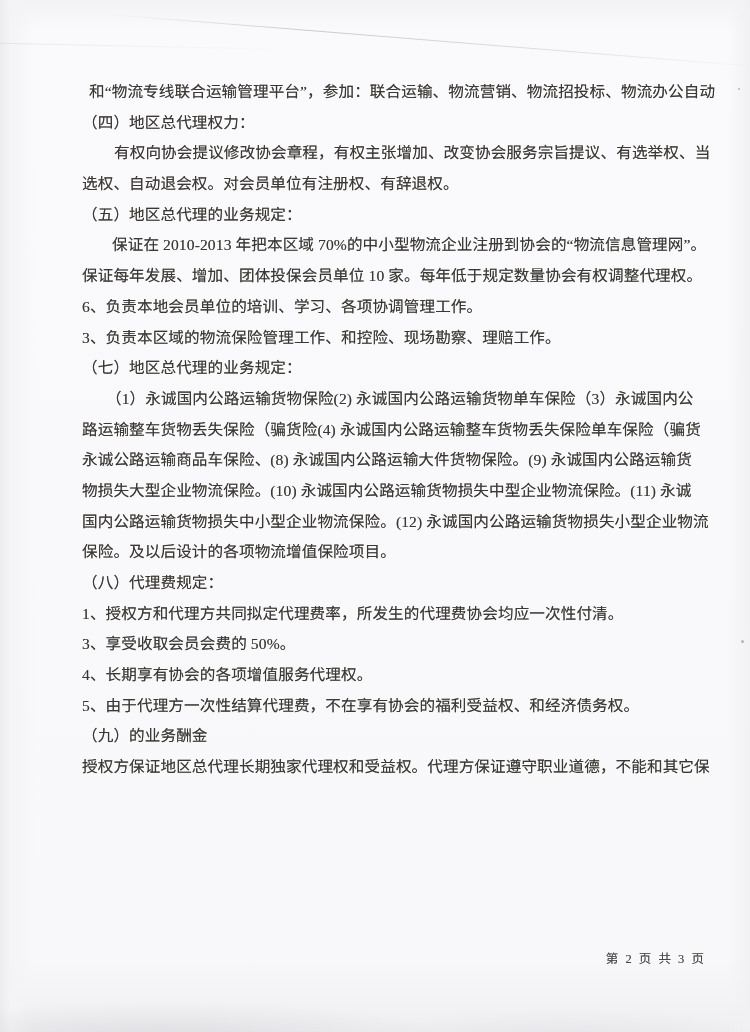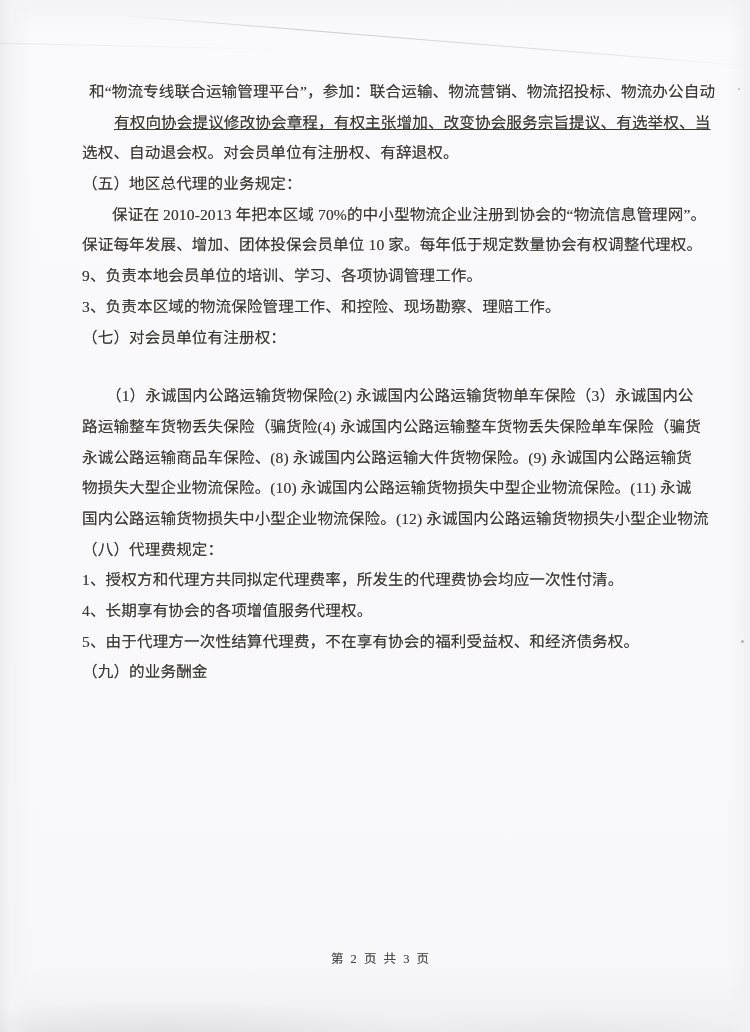--- a/index.html
+++ b/index.html
@@ -59,62 +59,65 @@
     font-size: 15.6px;
     line-height: 30.7px;
     letter-spacing: 0.1px;
     text-shadow: 0 0 0.6px rgba(59,56,50,0.55);
   }
   .line {
     white-space: nowrap;
     height: 30.7px;
   }
   .ind1 { padding-left: 7px;  }
-  .ind2 { padding-left: 32px; text-decoration: underline; }
+  .ind2 { padding-left: 32px; }
   .ind3 { padding-left: 30px; }
-  .ind4 { padding-left: 24px; margin-top: 28px; }
+  .ind4 { padding-left: 24px; }
 
   .footer {
     position: absolute;
     left: 0;
     top: 948px;
     width: 706px;
-    text-align: center;
+    text-align: right;
     color: #4a4843;
     font-size: 12.5px;
     letter-spacing: 2px;
     text-shadow: 0 0 0.5px rgba(74,72,67,0.5);
-    margin-left: 28px;
   }
 </style>
 </head>
 <body>
 
 <div class="page">
   <div class="crease-top"></div>
   <div class="crease-top2"></div>
   <div class="speck-a"></div>
   <div class="speck-b"></div>
 
   <div class="textblock">
     <div class="line ind1">和“物流专线联合运输管理平台”，参加：联合运输、物流营销、物流招投标、物流办公自动</div>
+    <div class="line">（四）地区总代理权力：</div>
     <div class="line ind2">有权向协会提议修改协会章程，有权主张增加、改变协会服务宗旨提议、有选举权、当</div>
     <div class="line">选权、自动退会权。对会员单位有注册权、有辞退权。</div>
     <div class="line">（五）地区总代理的业务规定：</div>
     <div class="line ind3">保证在 2010-2013 年把本区域 70%的中小型物流企业注册到协会的“物流信息管理网”。</div>
     <div class="line">保证每年发展、增加、团体投保会员单位 10 家。每年低于规定数量协会有权调整代理权。</div>
-    <div class="line">9、负责本地会员单位的培训、学习、各项协调管理工作。</div>
+    <div class="line">6、负责本地会员单位的培训、学习、各项协调管理工作。</div>
     <div class="line">3、负责本区域的物流保险管理工作、和控险、现场勘察、理赔工作。</div>
-    <div class="line">（七）对会员单位有注册权：</div>
+    <div class="line">（七）地区总代理的业务规定：</div>
     <div class="line ind4">（1）永诚国内公路运输货物保险(2) 永诚国内公路运输货物单车保险（3）永诚国内公</div>
     <div class="line">路运输整车货物丢失保险（骗货险(4) 永诚国内公路运输整车货物丢失保险单车保险（骗货</div>
     <div class="line">永诚公路运输商品车保险、(8) 永诚国内公路运输大件货物保险。(9) 永诚国内公路运输货</div>
     <div class="line">物损失大型企业物流保险。(10) 永诚国内公路运输货物损失中型企业物流保险。(11) 永诚</div>
     <div class="line">国内公路运输货物损失中小型企业物流保险。(12) 永诚国内公路运输货物损失小型企业物流</div>
+    <div class="line">保险。及以后设计的各项物流增值保险项目。</div>
     <div class="line">（八）代理费规定：</div>
     <div class="line">1、授权方和代理方共同拟定代理费率，所发生的代理费协会均应一次性付清。</div>
+    <div class="line">3、享受收取会员会费的 50%。</div>
     <div class="line">4、长期享有协会的各项增值服务代理权。</div>
     <div class="line">5、由于代理方一次性结算代理费，不在享有协会的福利受益权、和经济债务权。</div>
     <div class="line">（九）的业务酬金</div>
+    <div class="line">授权方保证地区总代理长期独家代理权和受益权。代理方保证遵守职业道德，不能和其它保</div>
   </div>
 
   <div class="footer">第 2 页 共 3 页</div>
 </div>
 
 </body></html>

